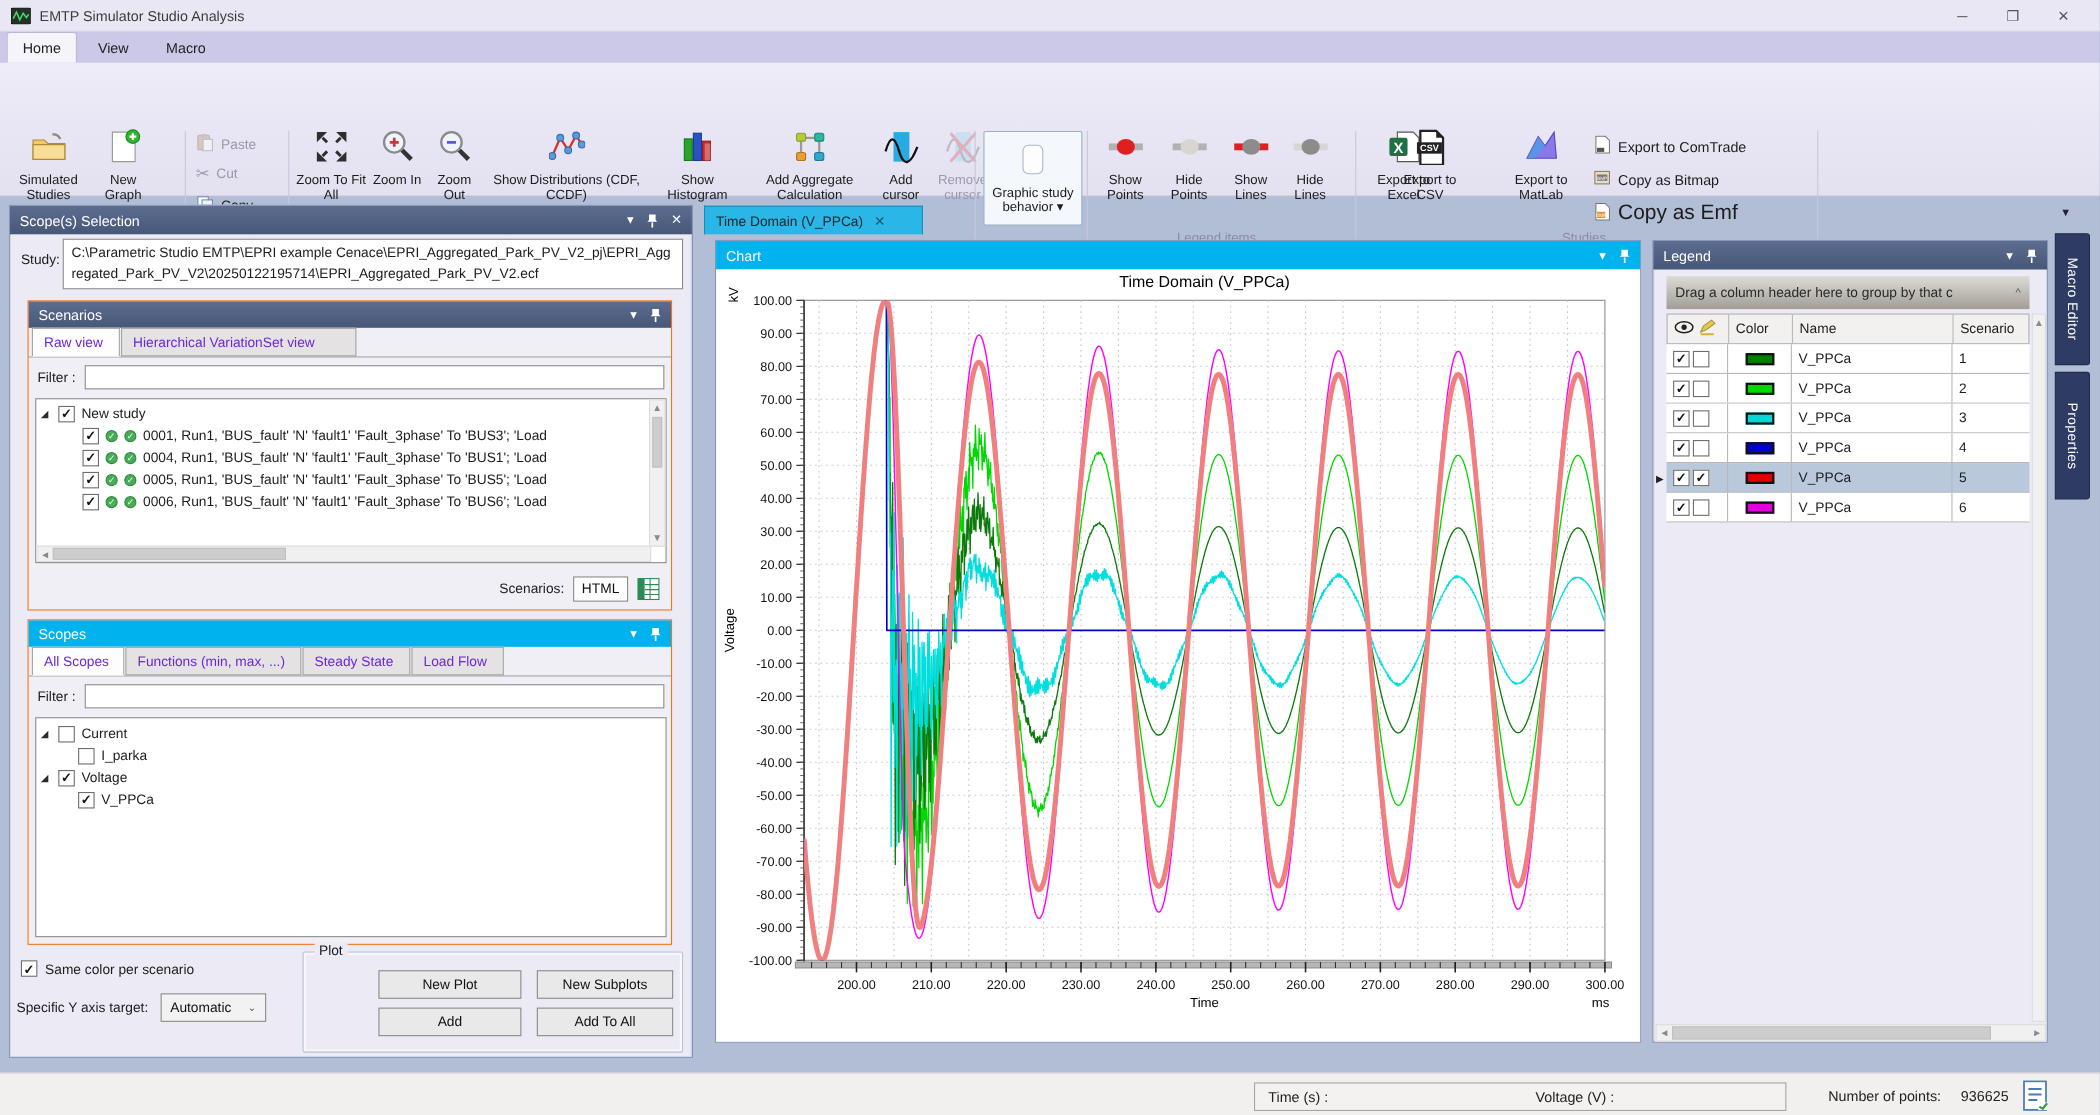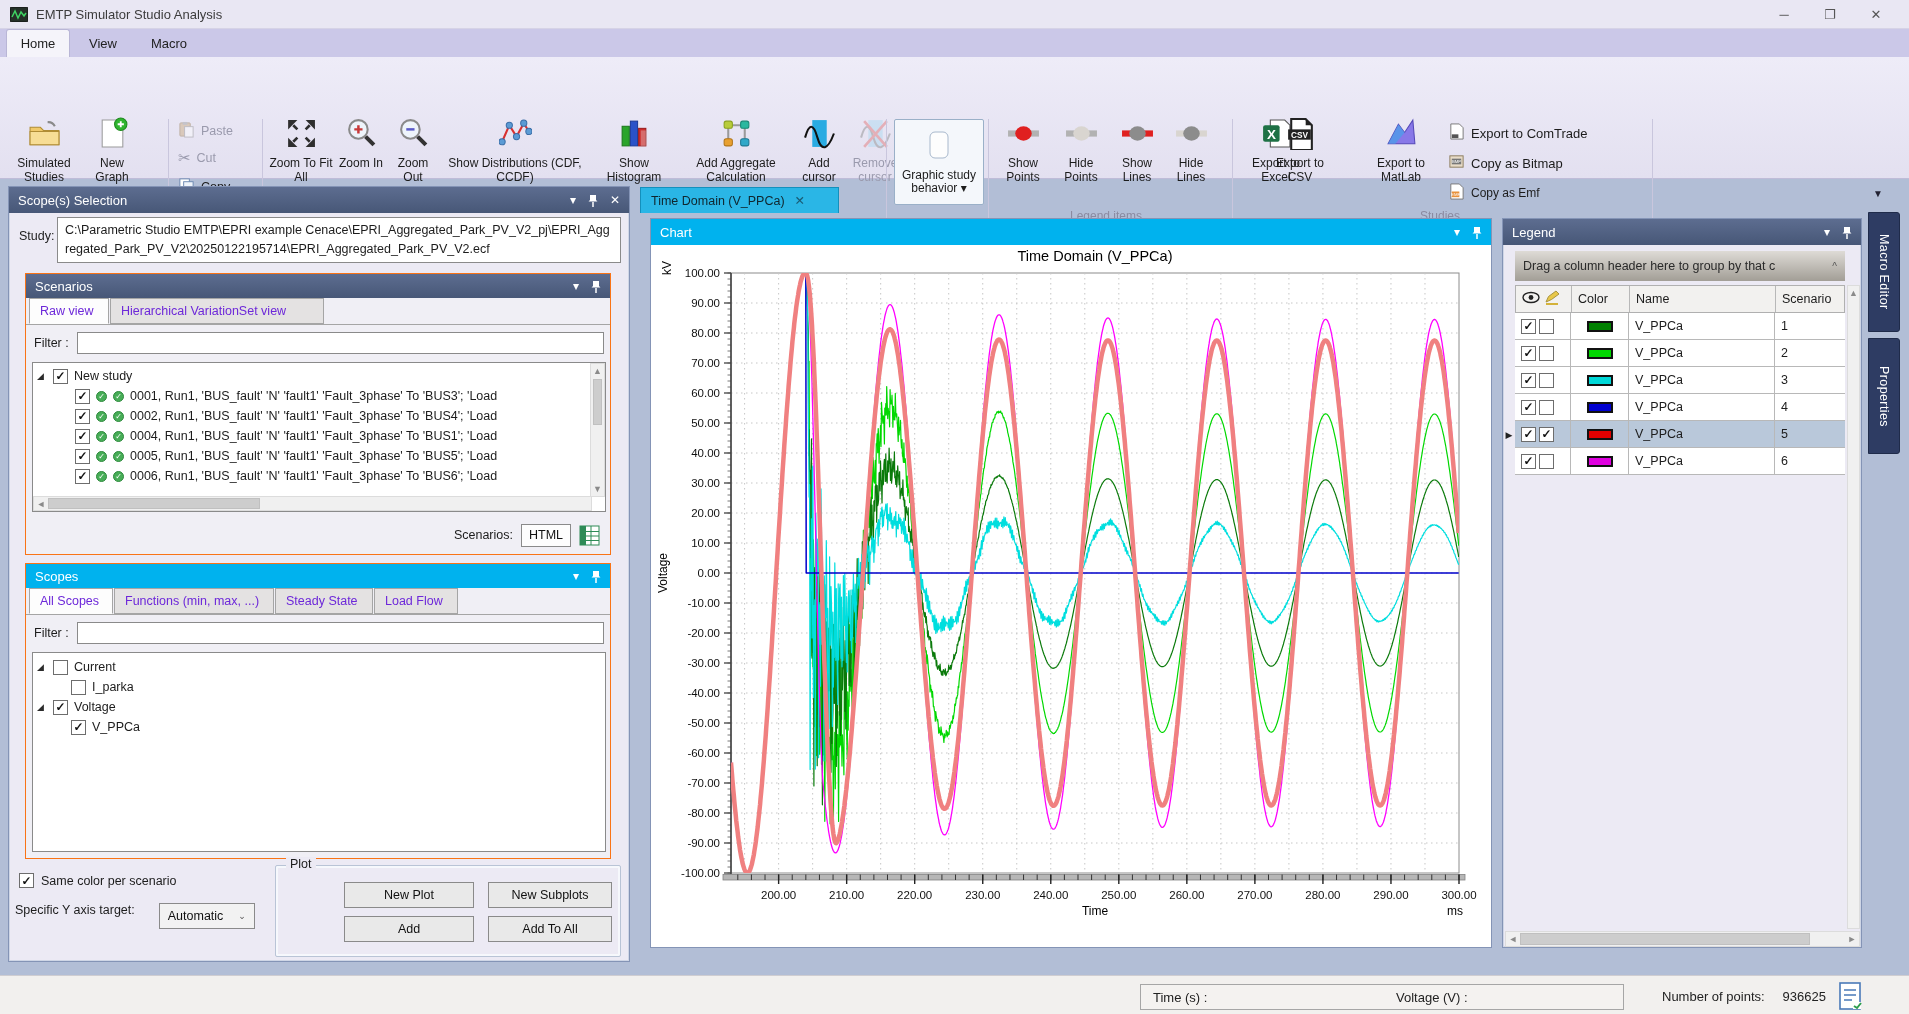--- a/index.html
+++ b/index.html
@@ -300,21 +300,21 @@
             <text x="9" y="11" text-anchor="middle" font-size="4.5" fill="#fff">BMP</text>
           </svg></span>
       <span style="font-size:13px">Copy as Bitmap</span>
     </div>
     <div class="smallbtn" style="left:1448px;top:126px">
       <span><svg viewBox="0 0 18 18">
             <path d="M3 1h9l4 4v12H3z" fill="#fff" stroke="#777"></path>
             <rect x="4" y="9" width="8" height="6" fill="#e8913a"></rect>
             <text x="8" y="14" text-anchor="middle" font-size="4.5" fill="#fff">EMF</text>
           </svg></span>
-      <span style="font-size:12px">Copy as Emf</span>
+      <span style="font-size:19px">Copy as Emf</span>
     </div>
     <div class="rgl" style="left:1380px;width:120px">Studies</div>
     <div class="rsep" style="left:1652px"></div>
   </div>
 
   <div class="panel" style="left:8px;top:186px;width:622px;height:776px">
     <div class="slate-hdr">
       <span>Scope(s) Selection</span>
       <span class="hdr-icons">
         <span class="hdr-ic">▾</span>
@@ -363,26 +363,20 @@
           <div class="trow">
             <span class="exp">◢</span>
             <span class="chk on"></span>
             <span>New study</span>
           </div>
           <div class="trow" style="padding-left:38px">
               <span class="chk on"></span>
               <span class="gdot"></span>
               <span class="gdot"></span>
               <span class="nowrap">0001, Run1, 'BUS_fault' 'N' 'fault1' 'Fault_3phase' To 'BUS3'; 'Load</span>
-            </div>
-          <div class="trow" style="padding-left:38px">
-              <span class="chk on"></span>
-              <span class="gdot"></span>
-              <span class="gdot"></span>
-              <span class="nowrap">0002, Run1, 'BUS_fault' 'N' 'fault1' 'Fault_3phase' To 'BUS4'; 'Load</span>
             </div>
           <div class="trow" style="padding-left:38px">
               <span class="chk on"></span>
               <span class="gdot"></span>
               <span class="gdot"></span>
               <span class="nowrap">0004, Run1, 'BUS_fault' 'N' 'fault1' 'Fault_3phase' To 'BUS1'; 'Load</span>
             </div>
           <div class="trow" style="padding-left:38px">
               <span class="chk on"></span>
               <span class="gdot"></span>
@@ -473,21 +467,21 @@
             <span class="chk on"></span>
             <span>V_PPCa</span>
           </div>
       </div>
     </div>
 
     <div class="abs" style="left:10px;top:686px;display:flex;align-items:center;gap:7px">
       <span class="chk on"></span>
       <span>Same color per scenario</span>
     </div>
-    <div class="abs" style="left:6px;top:716px;display:flex;gap:24px">
+    <div class="abs" style="left:6px;top:716px;display:flex;align-items:center;gap:11px">
       <span>Specific Y axis target:</span>
       <span class="btn" style="width:96px;height:26px;justify-content:space-between;padding:0 8px;background:#f2f2f2">
         <span>Automatic</span>
         <span style="font-size:9px;color:#555">⌄</span>
       </span>
     </div>
     <div class="groupbox" style="left:266px;top:678px;width:346px;height:92px">
       <span class="gtitle">Plot</span>
       <span class="btn abs" style="left:68px;top:16px;width:130px;height:26px">New Plot</span>
       <span class="btn abs" style="left:212px;top:16px;width:124px;height:26px">New Subplots</span>

